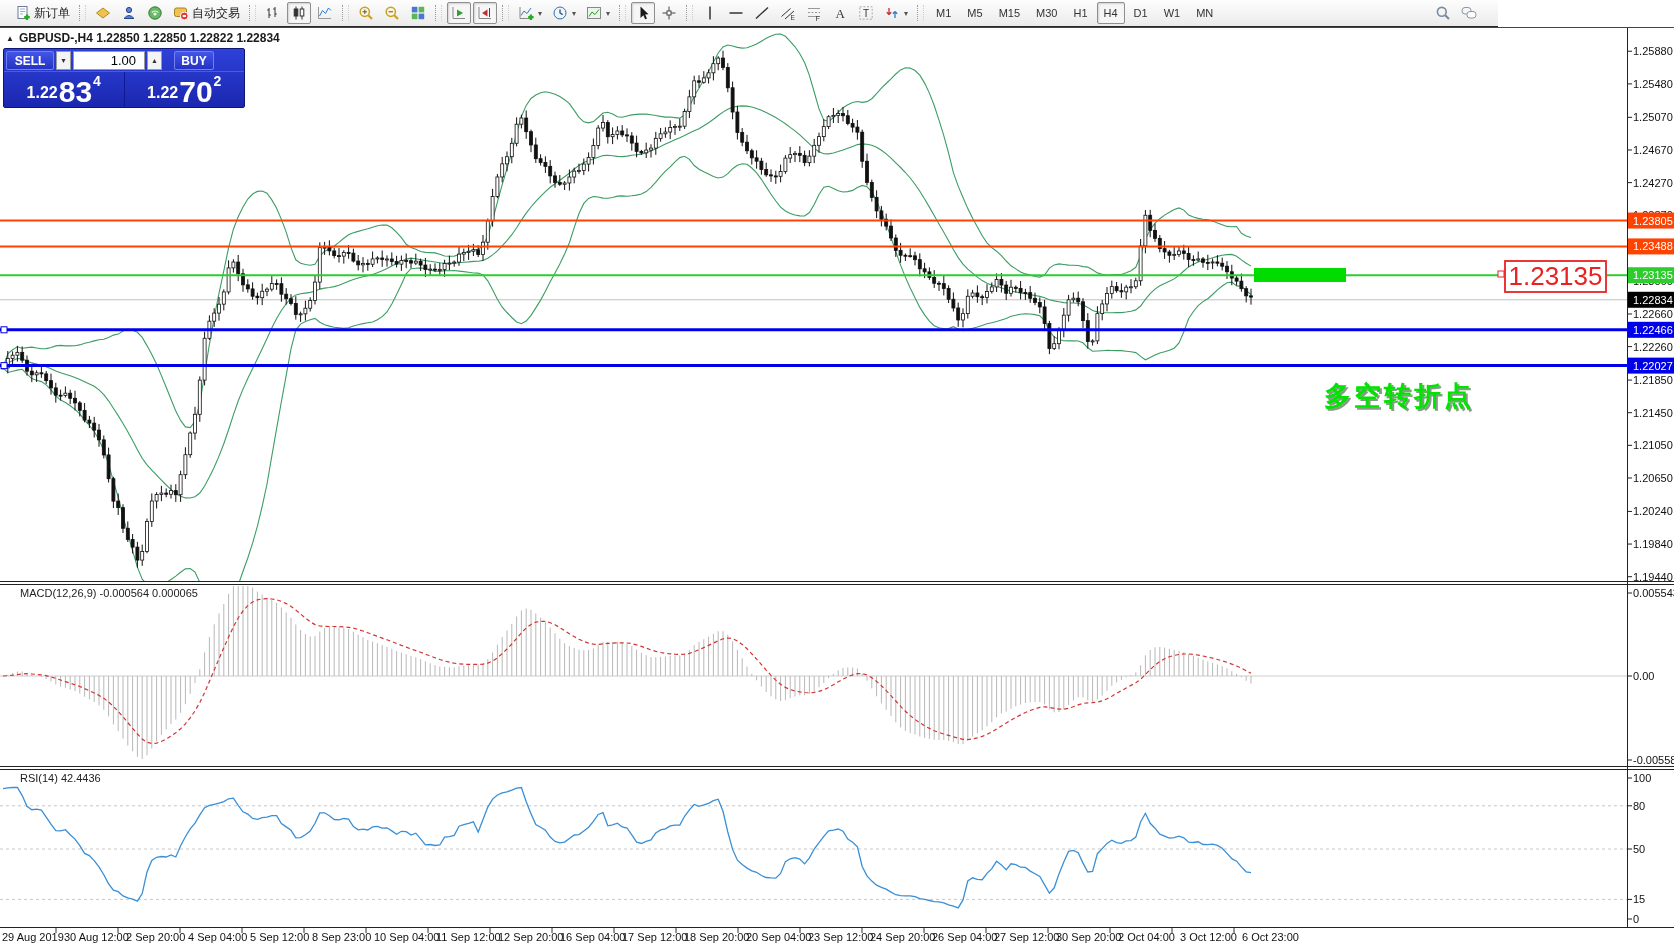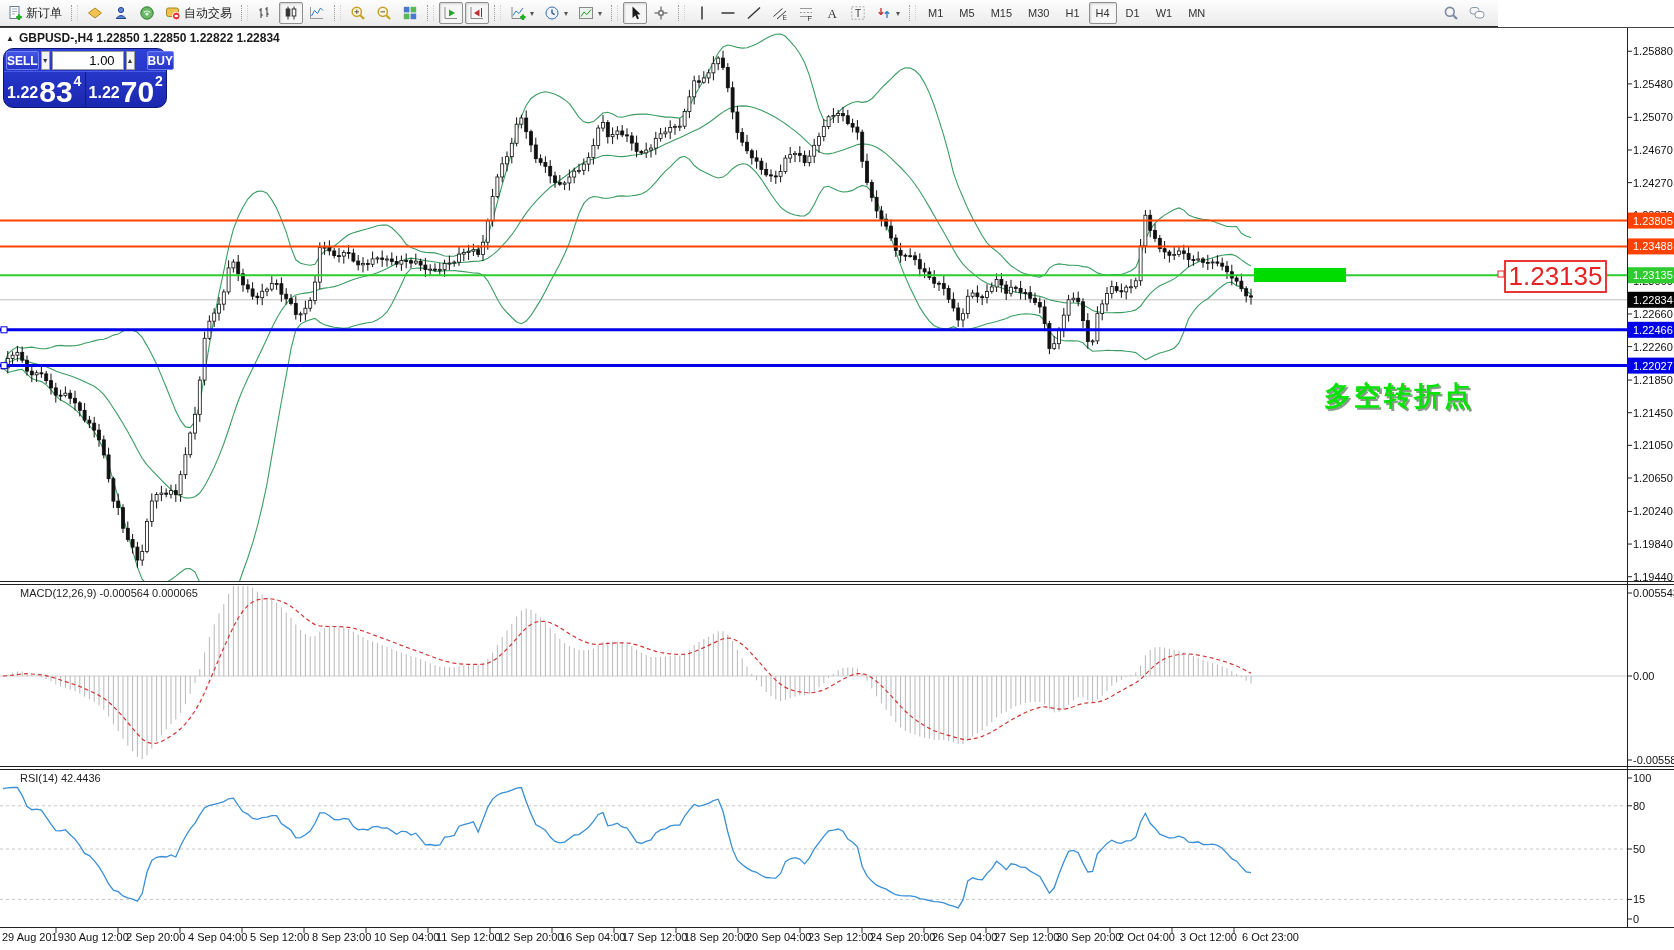--- a/index.html
+++ b/index.html
@@ -2,39 +2,39 @@
 <html><head>
 <meta charset="utf-8">
 <style>
   html,body{margin:0;padding:0;background:#d8d8d8;}
   *{box-sizing:border-box;}
   .window{position:relative;width:1674px;height:950px;background:#fff;overflow:hidden;
           font-family:"Liberation Sans",sans-serif;}
   
   .toolbar{position:absolute;left:0;top:0;width:1498px;height:27px;
            background:linear-gradient(#fdfdfd,#ebebeb);border-bottom:1px solid #2a2a2a;
-           display:flex;align-items:center;padding:0 2px;z-index:5;}
+           display:flex;align-items:center;padding:0 10px;z-index:5;}
   .tb-group{display:flex;align-items:center;height:100%;}
   .tb-handle{width:7px;height:16px;border-left:1px dotted #9a9a9a;border-right:1px dotted #cfcfcf;margin:0 4px;}
   .tb-btn{display:flex;align-items:center;gap:3px;padding:2px 3px;margin:0 1px;border:1px solid transparent;
           border-radius:2px;font-size:12px;color:#222;cursor:default;height:22px;}
   .tb-btn.pressed{border:1px solid #8f8f8f;background:#f6f6f6;box-shadow:inset 1px 1px 2px rgba(0,0,0,.15);}
   .tb-btn svg{display:block;}
   .tb-caret{font-size:8px;color:#555;margin-left:1px;}
   .tb-tf{font-size:11px;color:#333;padding:3px 6px;}
   .tb-right{margin-left:auto;display:flex;align-items:center;margin-right:6px;}
   
   #chart-svg{position:absolute;left:0;top:0;z-index:1;}
   .overlay{position:absolute;z-index:3;}
   .symbol-title{left:6px;top:31px;font-size:12px;font-weight:bold;color:#1b1b1b;display:flex;align-items:center;gap:5px;}
   .symbol-title .tri{font-size:8px;color:#222;}
   .pane-header{font-size:11px;color:#222;z-index:3;padding-left:16px;}
   
-  .ocp{left:3px;top:48px;width:164px;height:60px;background:linear-gradient(#2e41d8,#1a27b0);
-       border:1px solid #0e1670;border-radius:10px;color:#fff;display:flex;flex-direction:column;}
+  .ocp{left:3px;top:48px;width:242px;height:60px;background:linear-gradient(#2e41d8,#1a27b0);
+       border:1px solid #0e1670;border-radius:2px;color:#fff;display:flex;flex-direction:column;}
   .ocp-row1{display:flex;align-items:center;height:23px;padding:2px 2px 1px 2px;gap:2px;
             border-bottom:1px solid #4a5ae8;}
   .ocp-btn{background:linear-gradient(#4356e6,#2433c4);border:1px solid #7280f2;border-radius:2px;
            color:#fff;font-size:12px;font-weight:bold;height:19px;display:flex;align-items:center;justify-content:center;}
   .ocp-sell{width:48px;}
   .ocp-buy{width:40px;margin-left:10px;}
   .ocp-spin{width:15px;height:19px;background:#f4f4f4;border:1px solid #9a9a9a;color:#333;font-size:7px;
             display:flex;align-items:center;justify-content:center;}
   .ocp-vol{width:72px;height:19px;border:1px solid #9a9a9a;font-size:13px;text-align:right;padding-right:8px;
            font-family:"Liberation Sans",sans-serif;}

